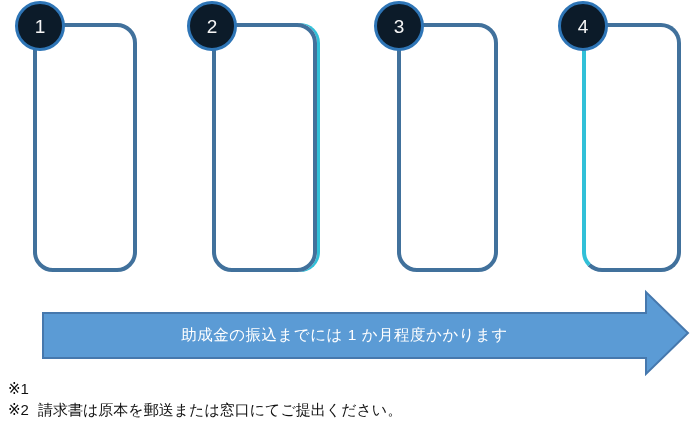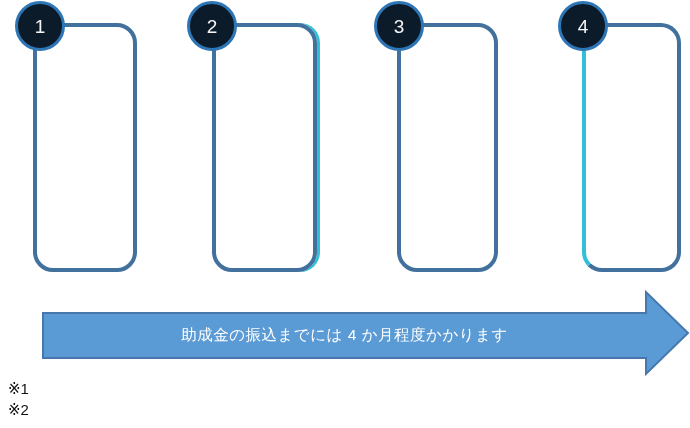--- a/index.html
+++ b/index.html
@@ -65,24 +65,25 @@
   <div class="step-circle circle-2">
     <span>2</span>
   </div>
   <div class="step-circle circle-3">
     <span>3</span>
   </div>
   <div class="step-circle circle-4">
     <span>4</span>
   </div>
 
-  <div class="arrow-label">助成金の振込までには 4 か月程度かかります</div>
+  <div class="arrow-label">助成金の振込までには 1 か月程度かかります</div>
 
   <div class="footnote-panel">
     <div class="footnote-line">
       <span class="footnote-marker">※1</span>
     </div>
     <div class="footnote-line">
       <span class="footnote-marker">※2</span>
+      <span>請求書は原本を郵送または窓口にてご提出ください。</span>
     </div>
   </div>
 
 </div>
 
 </body></html>

